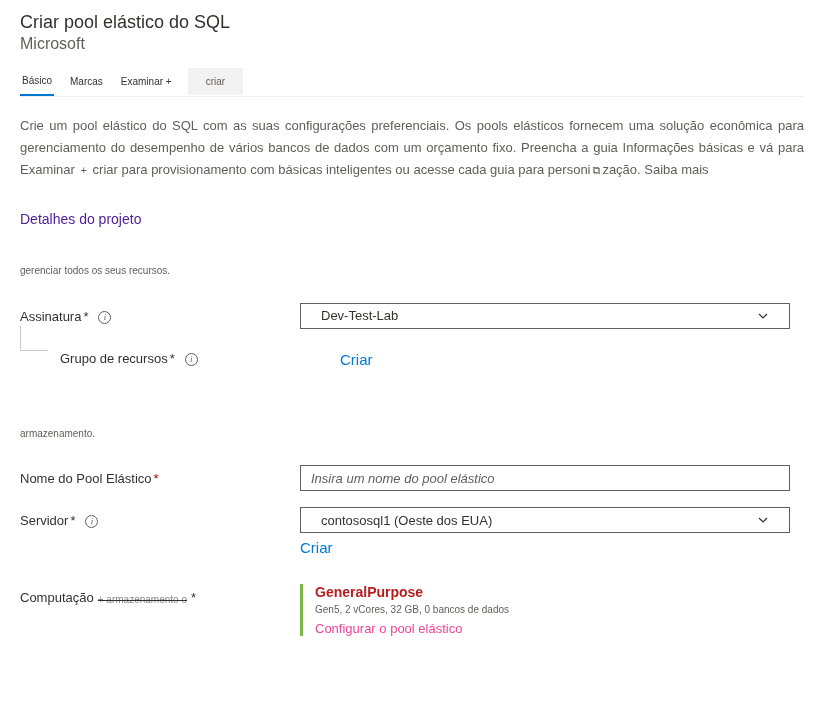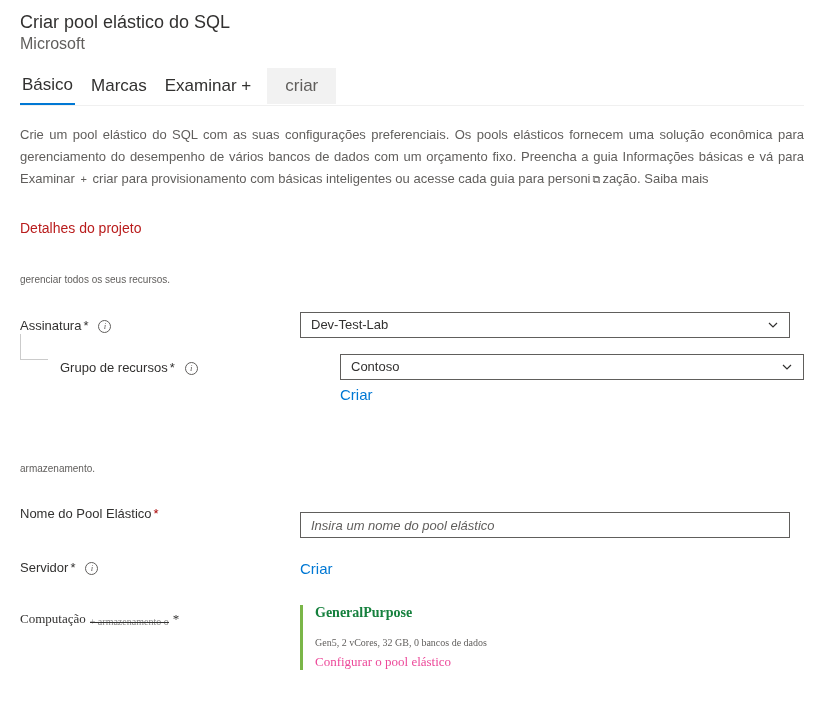--- a/index.html
+++ b/index.html
@@ -24,21 +24,21 @@
     }
     .tabs {
       display: flex;
       align-items: center;
       border-bottom: 1px solid #f0f0f0;
       margin-bottom: 18px;
     }
     .tab {
       padding: 8px 2px;
       margin-right: 14px;
-      font-size: 17px;
+      font-size: 10px;
       color: #323130;
       cursor: pointer;
     }
     .tab.active {
       border-bottom: 2px solid #0078d4;
       color: #323130;
     }
     .tab-plus {
       background: #f2f2f2;
       padding: 8px 18px;
@@ -52,21 +52,21 @@
       text-justify: inter-word;
     }
     .intro-text .link-icon {
       display: inline-block;
       font-size: 11px;
       margin: 0 2px;
       color: #605e5c;
     }
     .section-heading {
       font-size: 14px;
-      color: #b91c1c;
+      color: #4c1d95;
       margin-bottom: 12px;
     }
     .section-desc {
       font-size: 13px;
       color: #605e5c;
       line-height: 1.6;
       margin-bottom: 22px;
     }
     .section-desc .small-sub {
       font-size: 10px;
@@ -126,21 +126,21 @@
       flex: 1;
       max-width: 490px;
     }
     .dropdown {
       position: relative;
       border: 1px solid #605e5c;
       background: #fff;
       height: 26px;
       display: flex;
       align-items: center;
-      padding: 0 10px;
+      padding: 0 20px;
       cursor: pointer;
     }
     .dropdown-value {
       flex: 1;
       font-size: 13px;
       color: #323130;
     }
     .dropdown-chevron {
       width: 12px;
       height: 12px;
@@ -150,21 +150,20 @@
     }
     .dropdown-chevron svg { display: block; }
     .text-input {
       width: 100%;
       border: 1px solid #605e5c;
       height: 26px;
       padding: 0 10px;
       font-size: 13px;
       font-family: inherit;
       color: #323130;
-      margin-top: 12px;
     }
     .text-input::placeholder {
       color: #605e5c;
       font-style: italic;
     }
     .create-link {
       color: #0078d4;
       font-size: 15px;
       margin-top: 6px;
       display: inline-block;
@@ -175,22 +174,22 @@
       text-align: justify;
       text-justify: inter-word;
     }
     .compute-box {
       border-left: 3px solid #7ab648;
       padding-left: 12px;
     }
     .compute-title {
       font-weight: 600;
       font-size: 14px;
-      color: #15803d;
-      margin-bottom: 16px;
+      color: #b91c1c;
+      margin-bottom: 4px;
     }
     .compute-detail {
       font-size: 10px;
       color: #605e5c;
       margin-bottom: 6px;
     }
     .compute-link {
       color: #ec4899;
       font-size: 13px;
       cursor: pointer;
@@ -260,62 +259,62 @@
   </div>
 
   <div class="form-row">
     <div class="form-label-col form-label-indent">
       <span class="indent-marker"></span>
       <span class="form-label">Grupo de recursos</span>
       <span class="required">*</span>
       <span class="info-icon">i</span>
     </div>
     <div class="form-control-col">
+      <span class="create-link">Criar</span>
+    </div>
+  </div>
+</div>
+
+<div class="section-block">
+  <div class="section-desc desc-justify">
+    <br>
+    <span class="small-sub">armazenamento.</span>
+  </div>
+
+  <div class="form-row">
+    <div class="form-label-col">
+      <span class="form-label">Nome do Pool Elástic</span>
+        <span>o</span>
+        <span class="required-red">*</span>
+    </div>
+    <div class="form-control-col">
+      <input type="text" class="text-input" placeholder="Insira um nome do pool elástico" style="">
+    </div>
+  </div>
+
+  <div class="form-row">
+    <div class="form-label-col">
+      <span class="form-label">Servidor</span>
+      <span class="required">*</span>
+      <span class="info-icon">i</span>
+    </div>
+    <div class="form-control-col">
       <div class="dropdown">
-        <span class="dropdown-value">Contoso</span>
+        <span class="dropdown-value">contososql1 (Oeste dos EUA)</span>
         <span class="dropdown-chevron">
           <svg width="12" height="12" viewBox="0 0 12 12">
               <path d="M2 4 L6 8 L10 4" stroke="#323130" stroke-width="1.2" fill="none"></path>
             </svg>
         </span>
       </div>
       <span class="create-link">Criar</span>
     </div>
   </div>
-</div>
-
-<div class="section-block">
-  <div class="section-desc desc-justify">
-    <br>
-    <span class="small-sub">armazenamento.</span>
-  </div>
-
-  <div class="form-row">
-    <div class="form-label-col">
-      <span class="form-label">Nome do Pool Elástic</span>
-        <span>o</span>
-        <span class="required-red">*</span>
-    </div>
-    <div class="form-control-col">
-      <input type="text" class="text-input" placeholder="Insira um nome do pool elástico" style="">
-    </div>
-  </div>
-
-  <div class="form-row">
-    <div class="form-label-col">
-      <span class="form-label">Servidor</span>
-      <span class="required">*</span>
-      <span class="info-icon">i</span>
-    </div>
-    <div class="form-control-col">
-      <span class="create-link">Criar</span>
-    </div>
-  </div>
-
-  <div class="form-row" style="margin-top:28px;font-family:Liberation Serif, serif;">
+
+  <div class="form-row" style="margin-top:28px;">
     <div class="form-label-col">
       <span class="form-label">Computação</span>
       <span class="label-sub strike-overlay">
         <span>+</span>
         <span>armazenamento</span>
         <span>o</span>
       </span>
       <span class="required">*</span>
     </div>
     <div class="form-control-col">

